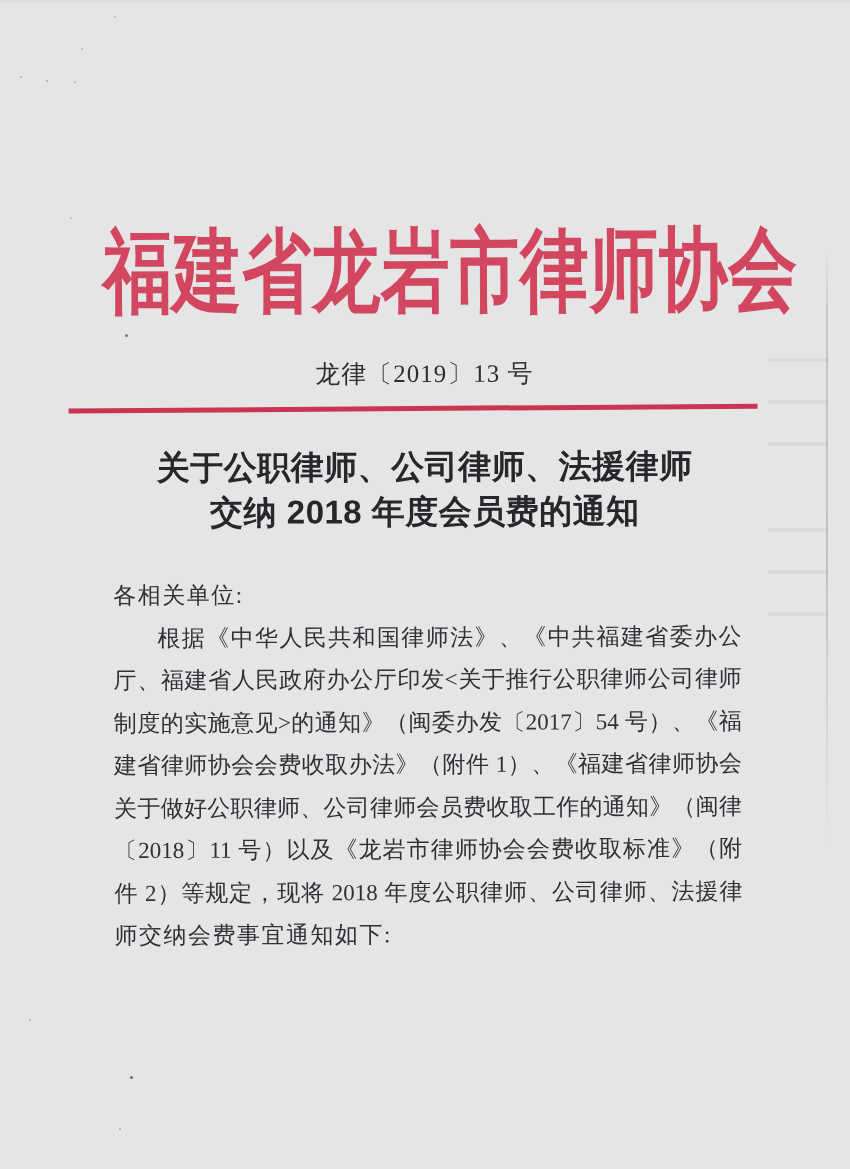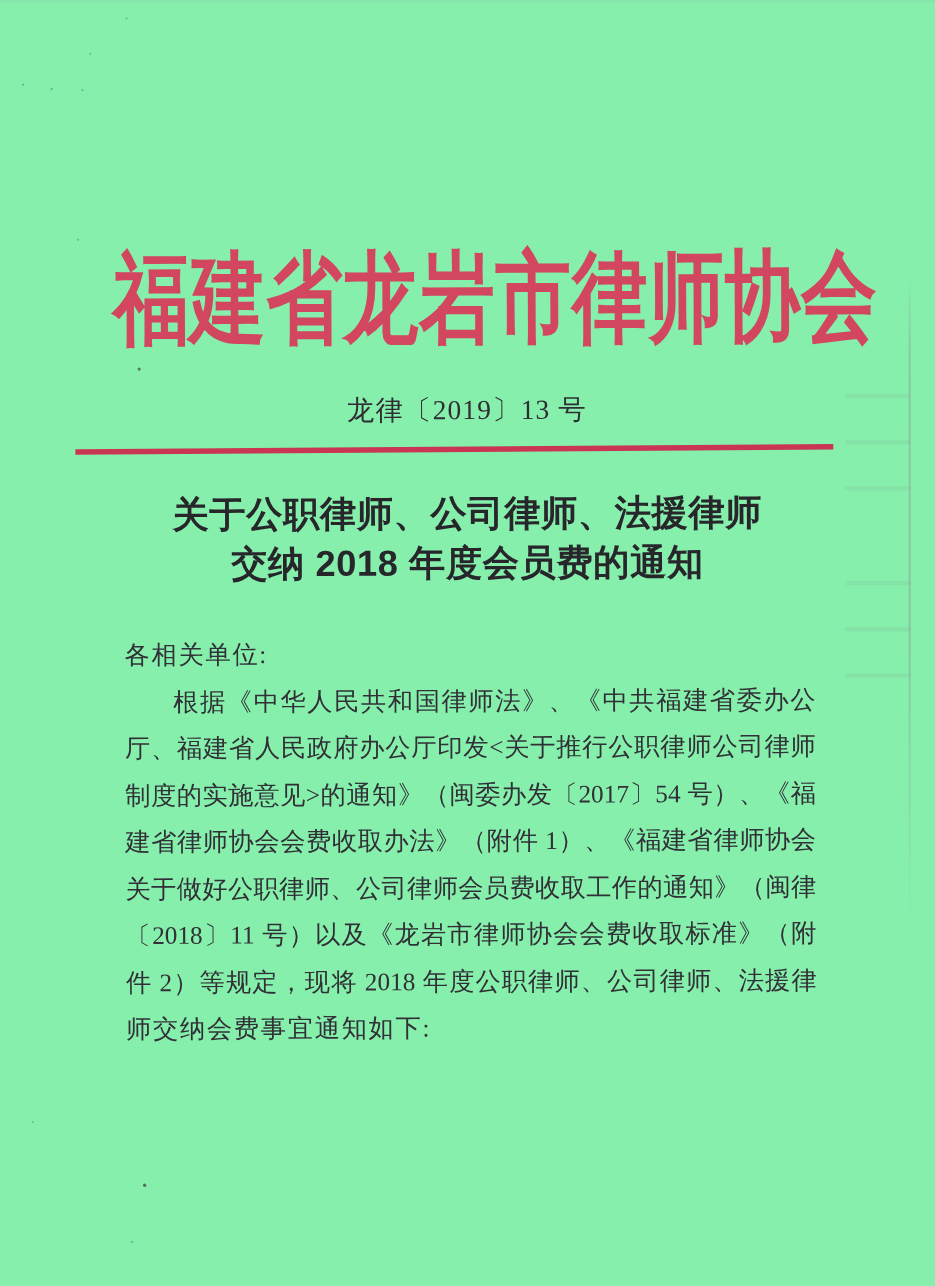--- a/index.html
+++ b/index.html
@@ -4,21 +4,21 @@
 <style>
   html, body {
     margin: 0;
     padding: 0;
     background: #ffffff;
   }
   .page {
     position: relative;
     width: 850px;
     height: 1169px;
-    background: #86efac;
+    background: #e5e5e5;
     overflow: hidden;
     font-family: "Liberation Serif", serif;
   }
   
   .top-edge {
     position: absolute;
     left: 0; top: 0;
     width: 100%; height: 4px;
     background: linear-gradient(to bottom, rgba(120,120,125,0.10), rgba(120,120,125,0));
   }

